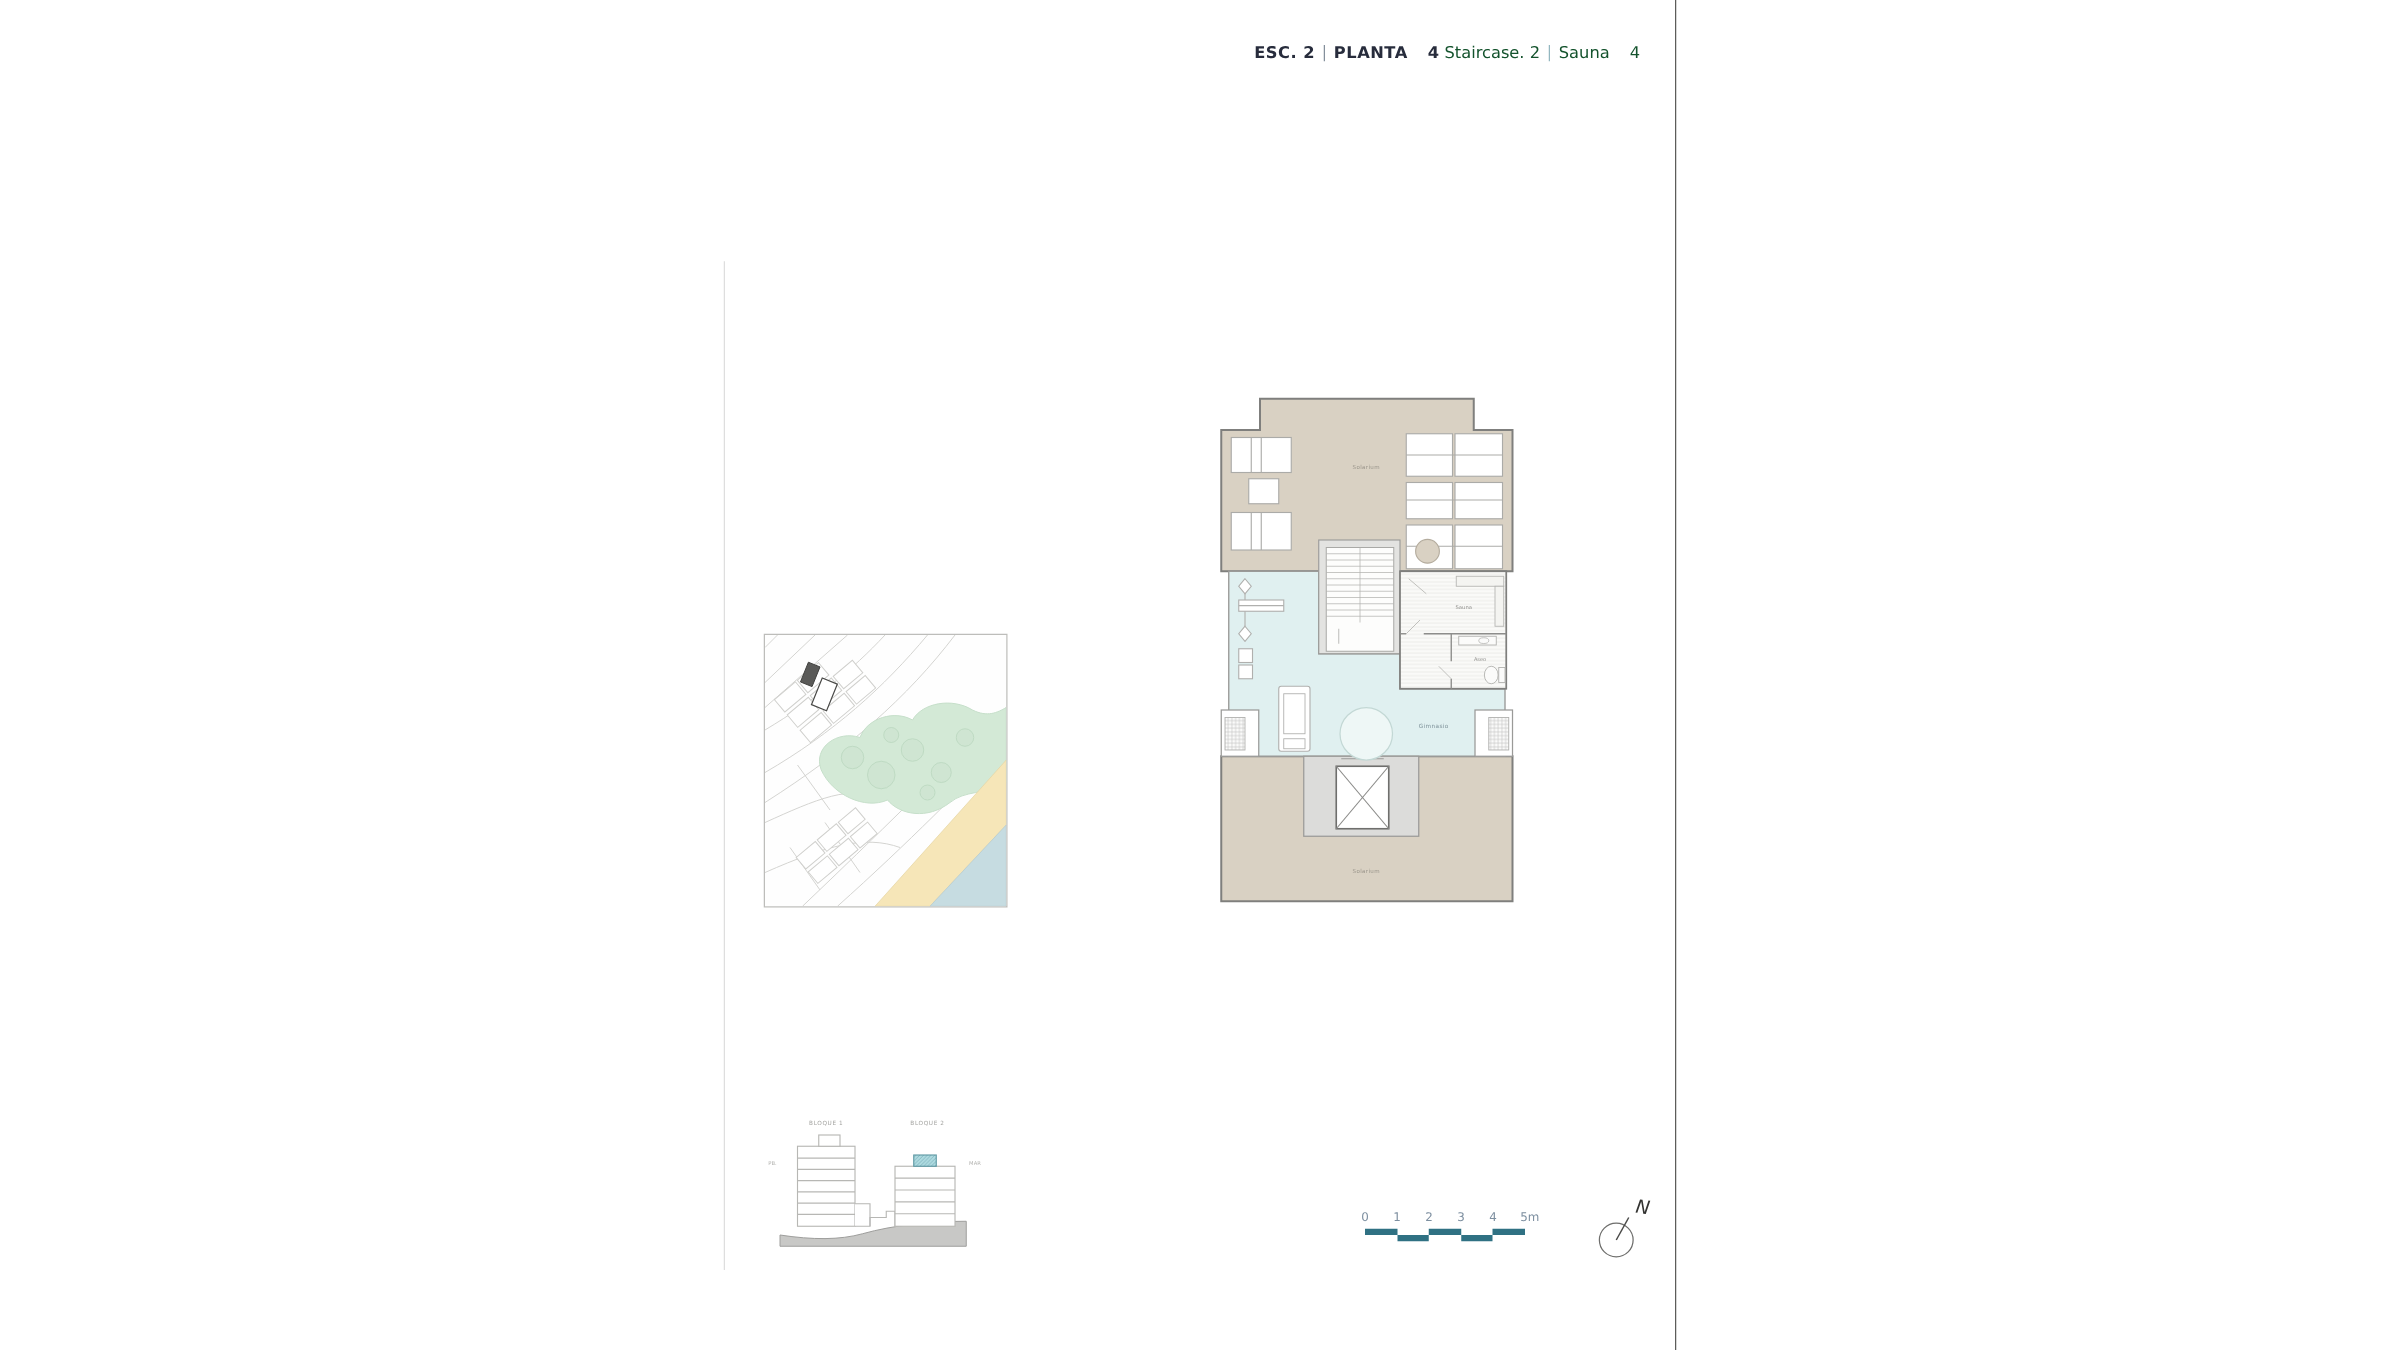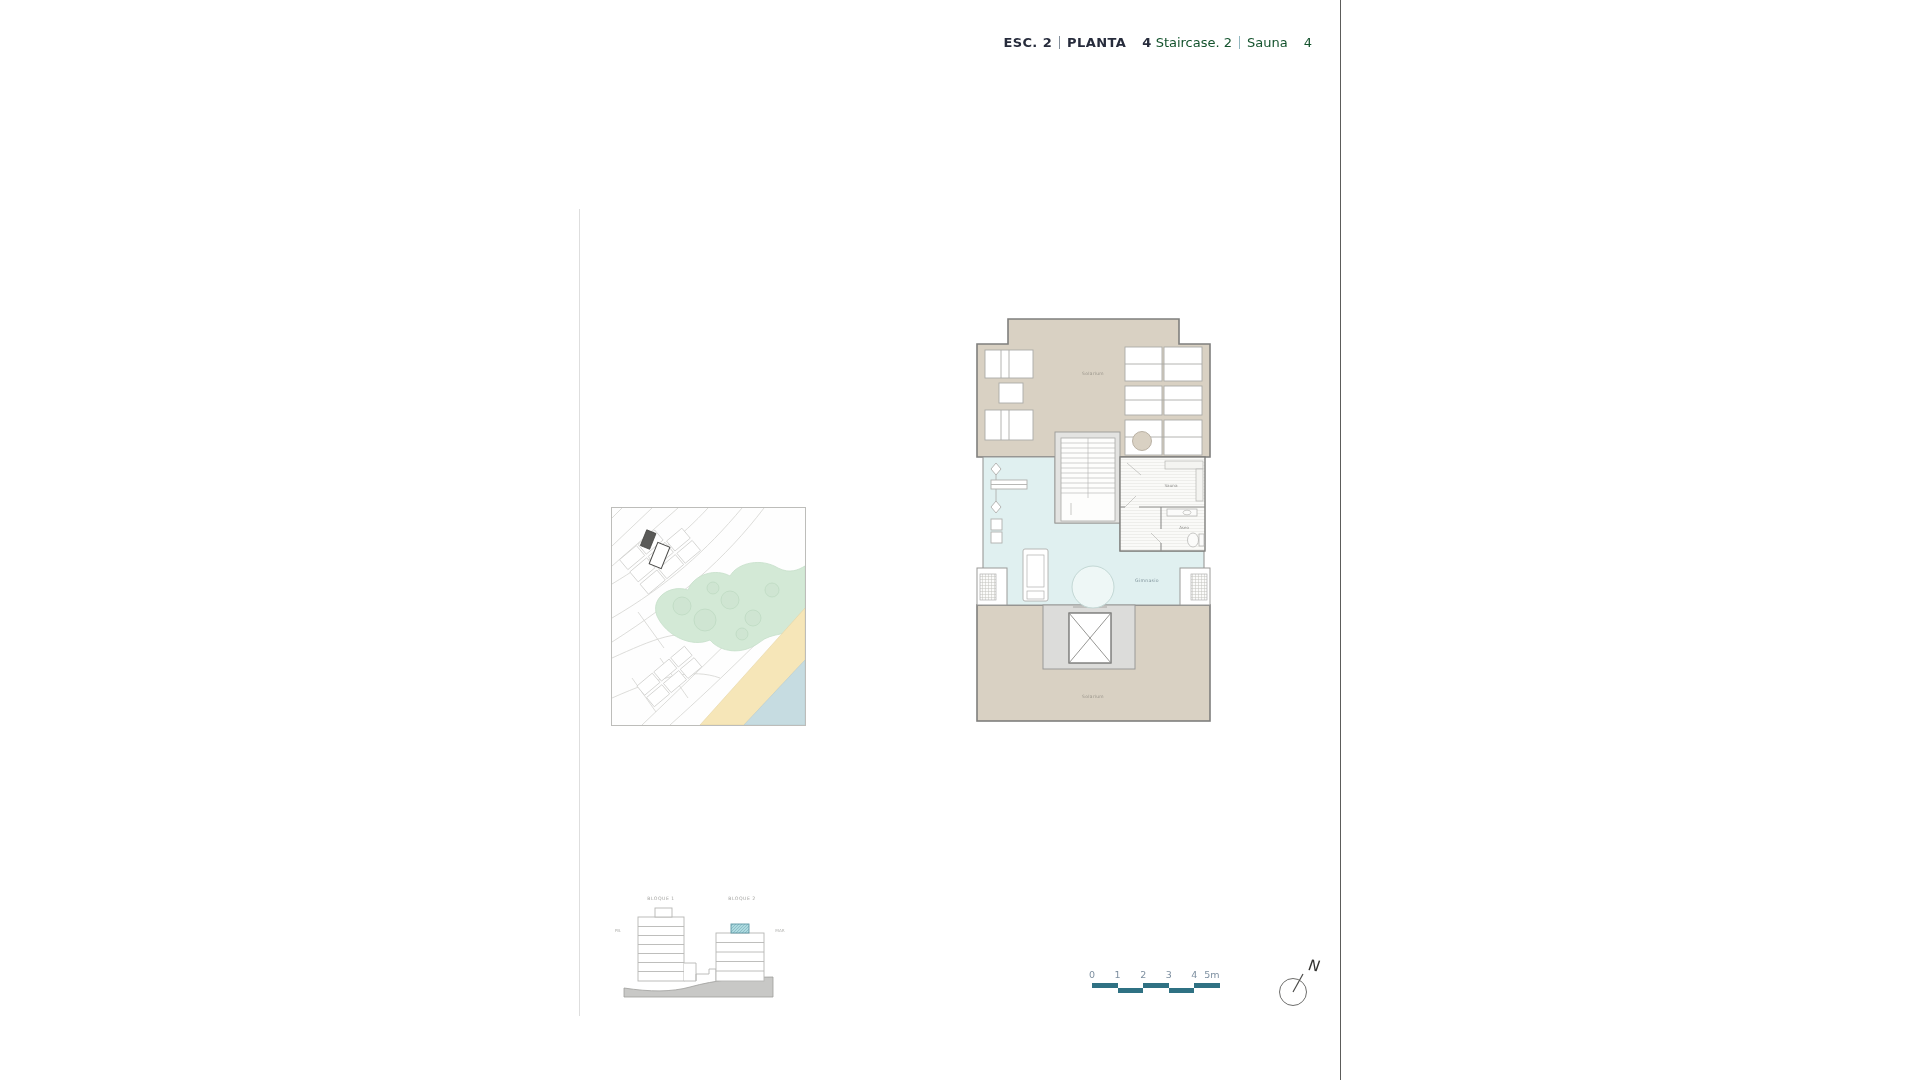--- a/index.html
+++ b/index.html
@@ -285,21 +285,21 @@
     <rect x="121" y="33" width="18" height="9" fill="url(#tealHatch)" stroke="#5e98a4" stroke-width="0.9"></rect>
   </svg>
 </div>
 
 <div class="scale-bar">
   <span class="tick" style="left:8px">0</span>
   <span class="tick" style="left:33.6px">1</span>
   <span class="tick" style="left:59.2px">2</span>
   <span class="tick" style="left:84.8px">3</span>
   <span class="tick" style="left:110.4px">4</span>
-  <span class="tick last" style="left:124px">5m</span>
+  <span class="tick last" style="left:136px">5m</span>
   <div class="bar b0"></div>
   <div class="bar b1"></div>
   <div class="bar b2"></div>
   <div class="bar b3"></div>
   <div class="bar b4"></div>
 </div>
 
 <div class="north">
   <svg width="60" height="64" viewBox="0 0 60 64">
     <circle cx="23" cy="44" r="13.5" fill="none" stroke="#6e6e6c" stroke-width="1"></circle>

